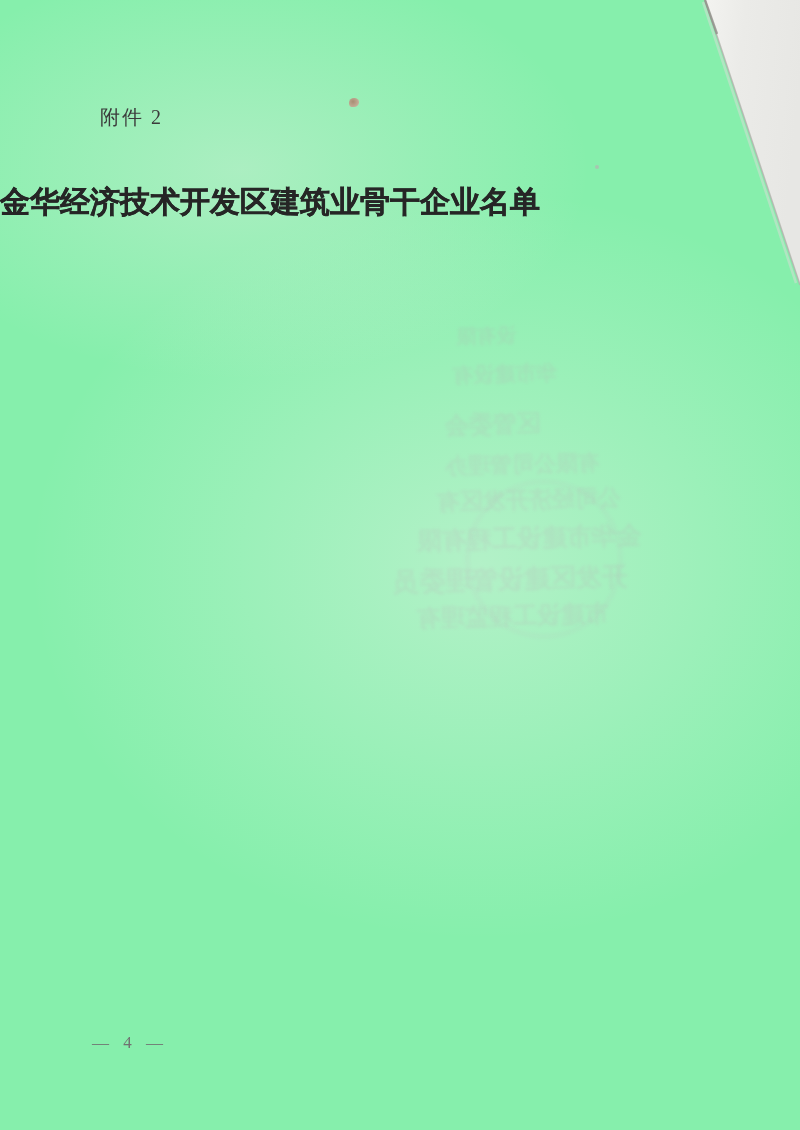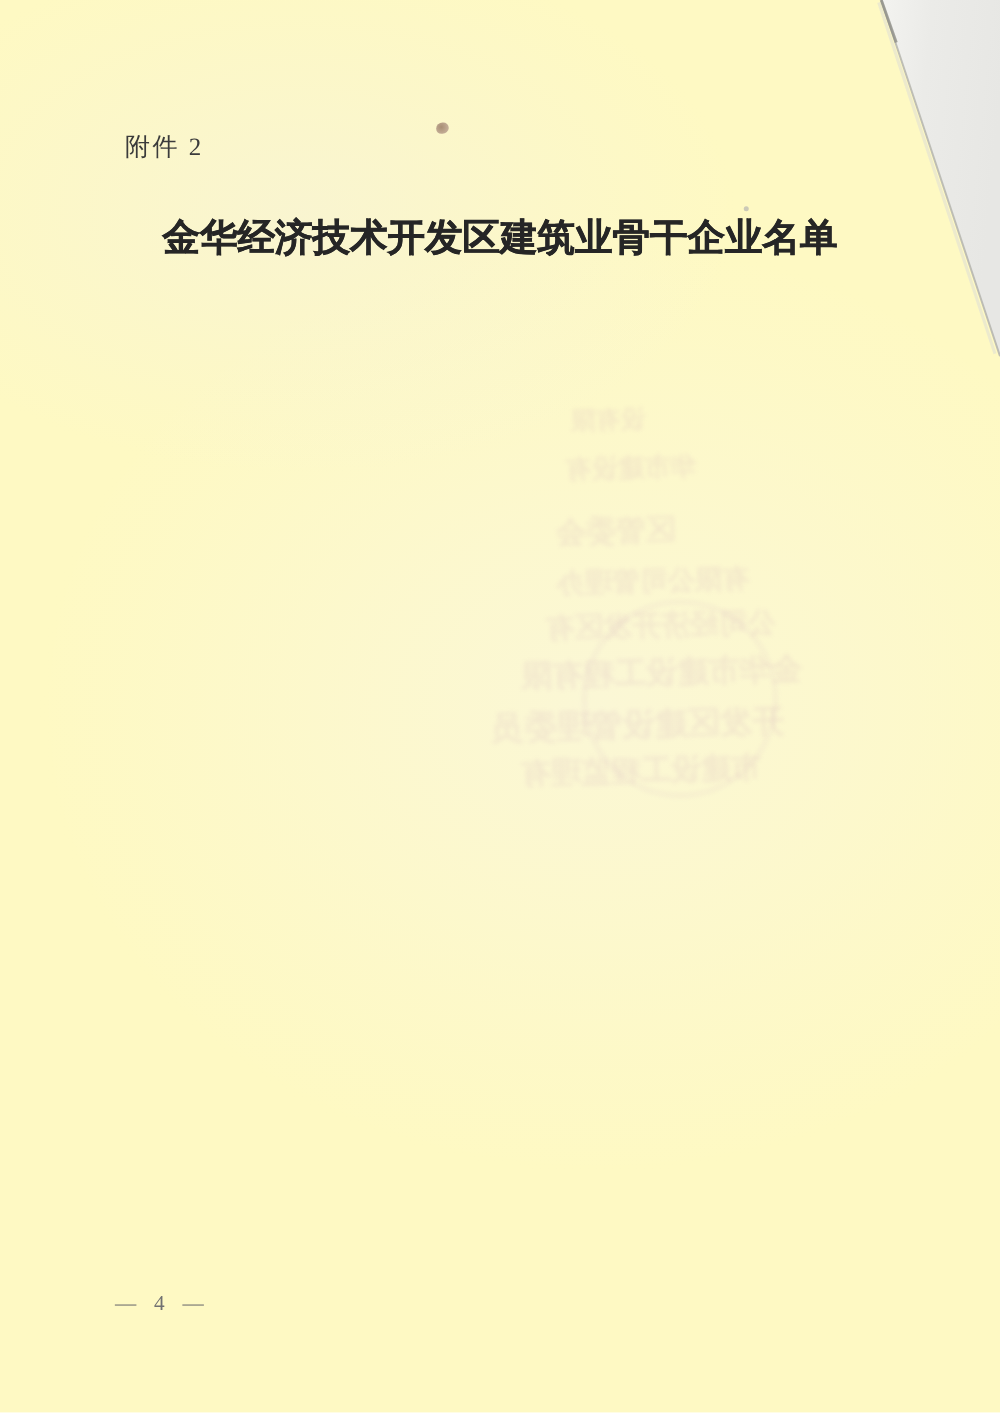--- a/index.html
+++ b/index.html
@@ -4,21 +4,21 @@
 <style>
   html, body {
     margin: 0;
     padding: 0;
     background: #ffffff;
   }
   .page {
     position: relative;
     width: 800px;
     height: 1130px;
-    background: #fef9c3;
+    background: #86efac;
     overflow: hidden;
     font-family: "Liberation Serif", "DejaVu Serif", serif;
     color: #2e2e2e;
   }
 
   
   .corner-fold {
     position: absolute;
     top: 0; right: 0;
     pointer-events: none;
@@ -44,23 +44,23 @@
   .attachment-label {
     position: absolute;
     left: 100px; top: 104px;
     font-size: 20px;
     letter-spacing: 2px;
     color: #3b3b3b;
   }
 
   .doc-title {
     position: absolute;
-    left: 0; top: 170px;
+    left: 0; top: 182px;
     width: 800px;
-    text-align: center;
+    text-align: left;
     font-size: 30px;
     font-weight: bold;
     letter-spacing: 0px;
     color: #262626;
     margin: 0;
     -webkit-text-stroke: .4px #262626;
   }
 
   .body-paragraph {
     position: absolute;

